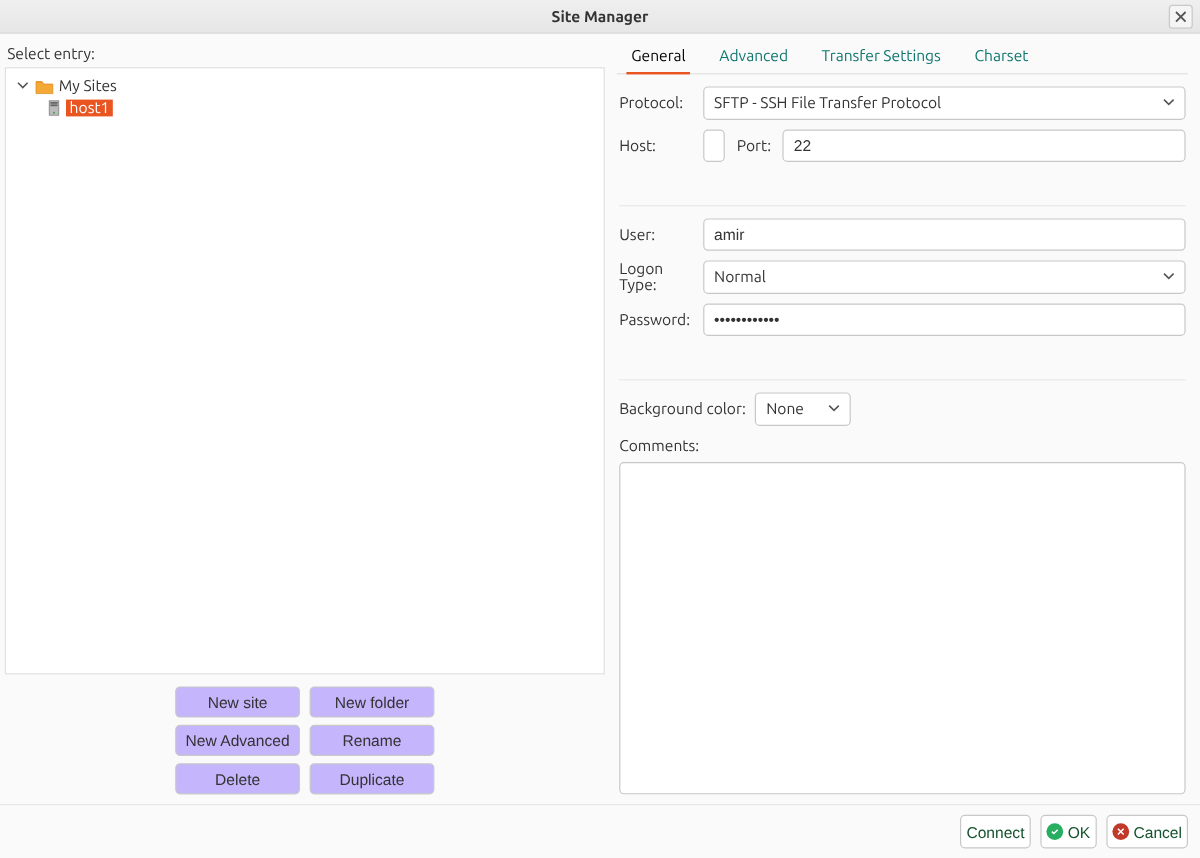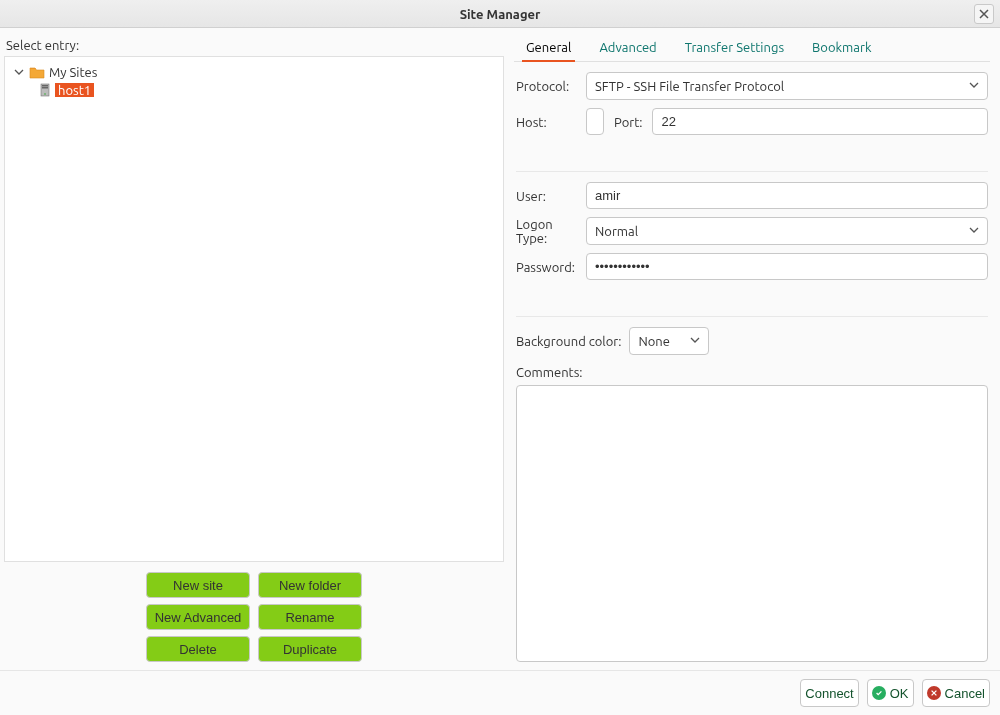--- a/index.html
+++ b/index.html
@@ -95,21 +95,21 @@
   }
   .left-buttons {
     display: grid;
     grid-template-columns: 104px 104px;
     gap: 6px 8px;
     padding: 10px 0 0 0;
     justify-content: center;
   }
   .left-buttons button {
     height: 26px;
-    background: #84cc16;
+    background: #c4b5fd;
     border: 1px solid #c8c8c8;
     border-radius: 4px;
     cursor: pointer;
     font-size: 13px;
     color: #333;
   }
   .tabs {
     display: flex;
     border-bottom: 1px solid #e0e0e0;
     padding-left: 8px;
@@ -252,21 +252,21 @@
         <button>Delete</button>
         <button>Duplicate</button>
       </div>
     </div>
 
     <div class="right">
       <div class="tabs">
         <div class="tab active">General</div>
         <div class="tab">Advanced</div>
         <div class="tab">Transfer Settings</div>
-        <div class="tab">Bookmark</div>
+        <div class="tab">Charset</div>
       </div>
 
       <div class="form-area">
 
         <div class="row">
           <div class="lbl">Protocol:</div>
           <div class="ctl">
             <div class="select">
               <span>SFTP - SSH File Transfer Protocol</span>
               <span class="chev">

